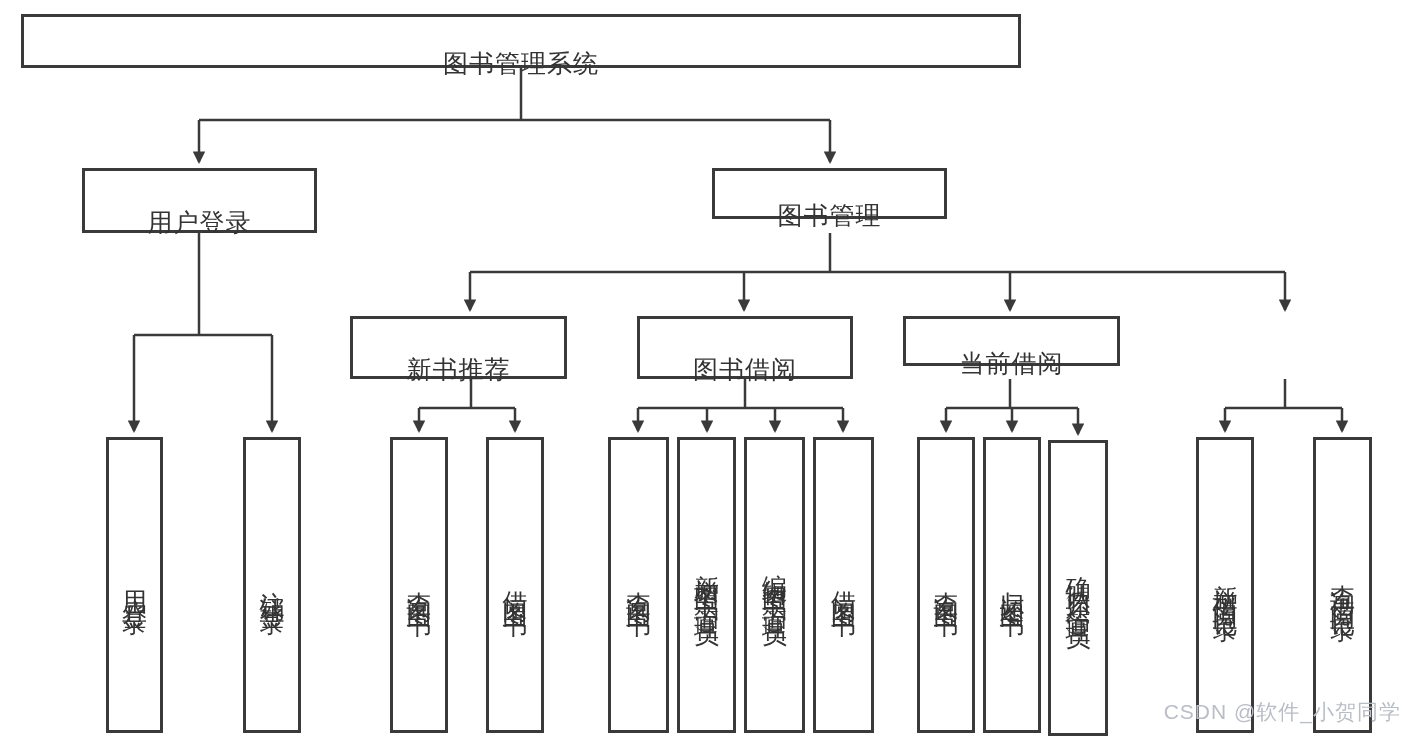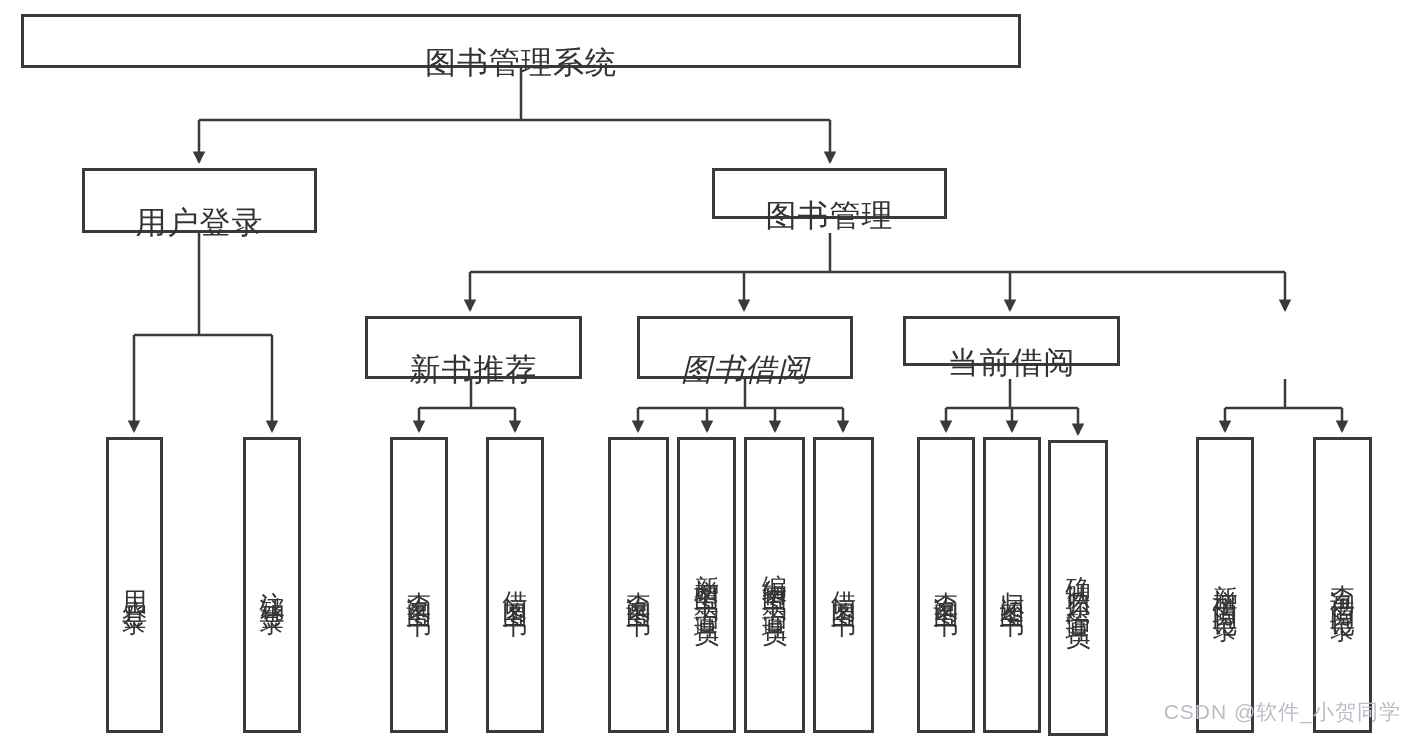--- a/index.html
+++ b/index.html
@@ -26,21 +26,21 @@
     position: absolute;
     box-sizing: border-box;
     border: 3px solid #3a3a3a;
     background: #ffffff;
     display: flex;
     align-items: center;
     justify-content: center;
     color: #333333;
   }
   .node.h span {
-    font-size: 31px;
+    font-size: 25px;
     letter-spacing: 1px;
     white-space: nowrap;
     margin-top: 44px;
   }
   .node.v span {
     writing-mode: vertical-lr;
     text-orientation: mixed;
     font-size: 25px;
     letter-spacing: 7px;
     line-height: 1;
@@ -114,24 +114,24 @@
     <span>图书管理系统</span>
   </div>
 
   <div class="node h" style="left:82px;top:168px;width:235px;height:65px;">
     <span>用户登录</span>
   </div>
   <div class="node h" style="left:712px;top:168px;width:235px;height:51px;">
     <span>图书管理</span>
   </div>
 
-  <div class="node h" style="left:365px;top:316px;width:217px;height:63px;">
+  <div class="node h" style="left:350px;top:316px;width:217px;height:63px;">
     <span>新书推荐</span>
   </div>
-  <div class="node h" style="left:637px;top:316px;width:216px;height:63px;font-style:italic;">
+  <div class="node h" style="left:637px;top:316px;width:216px;height:63px;">
     <span>图书借阅</span>
   </div>
   <div class="node h" style="left:903px;top:316px;width:217px;height:50px;">
     <span>当前借阅</span>
   </div>
 
   <div class="node v" style="left:106px;top:437px;width:57px;height:296px;">
     <span>用户登录</span>
   </div>
   <div class="node v" style="left:243px;top:437px;width:58px;height:296px;">

